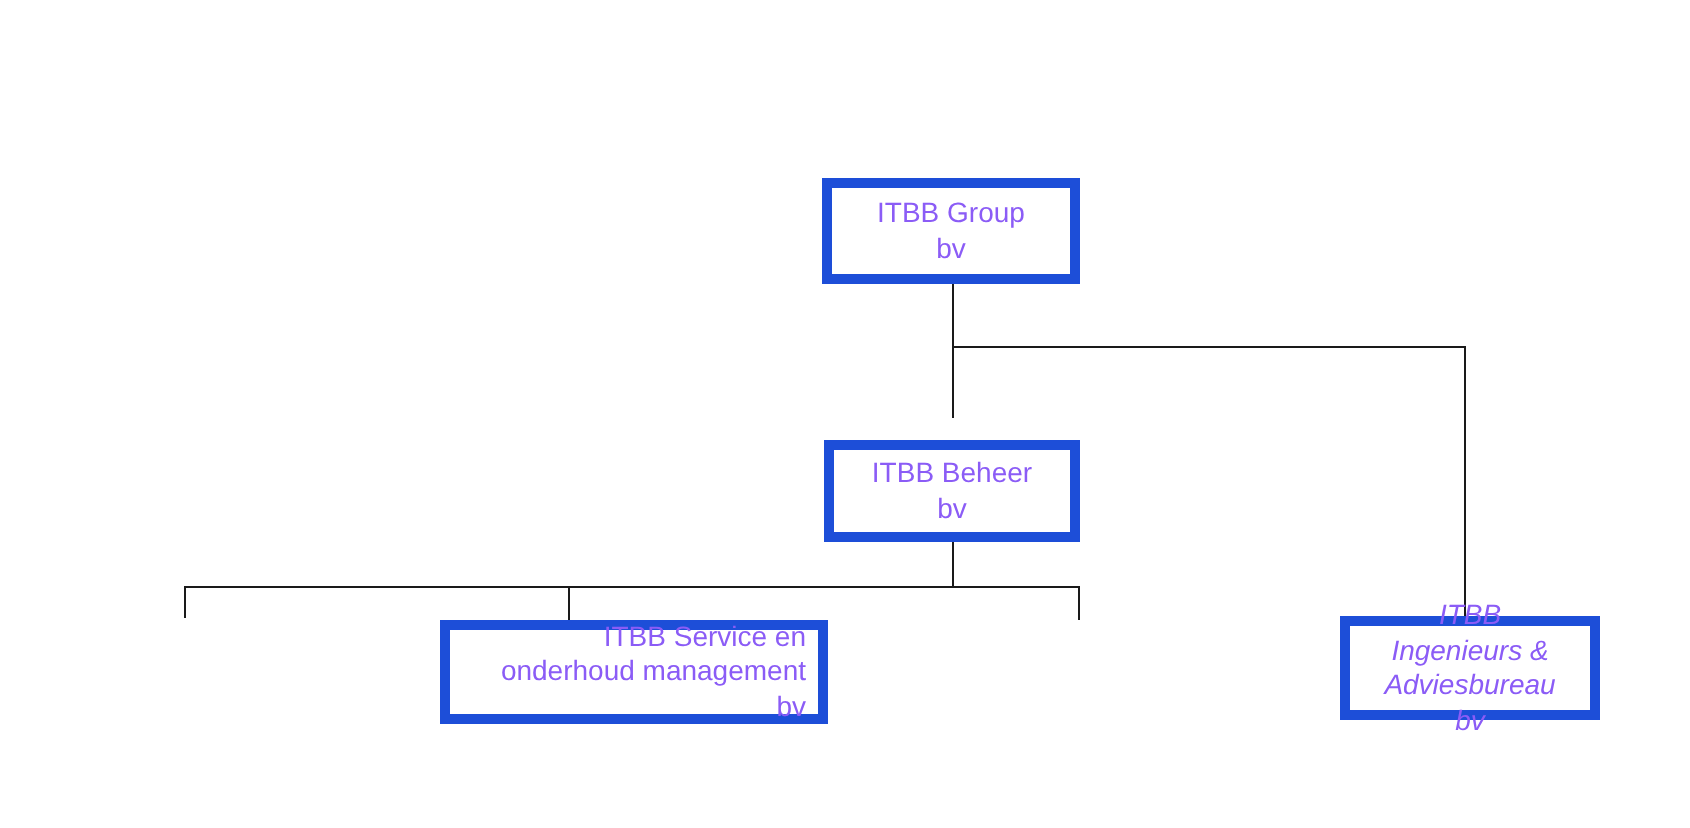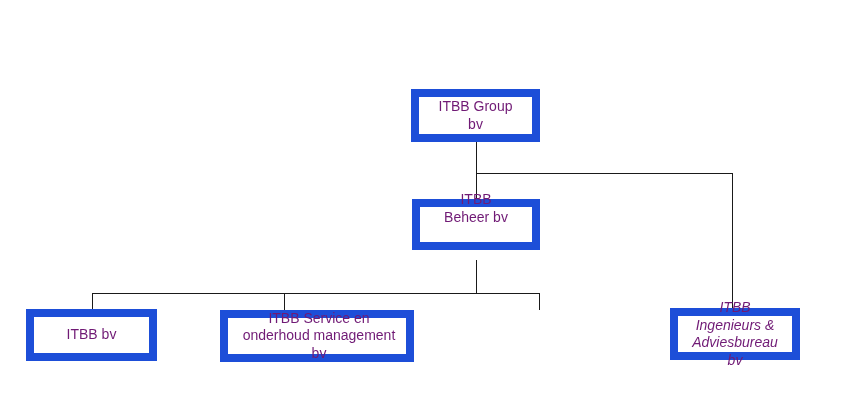--- a/index.html
+++ b/index.html
@@ -11,44 +11,44 @@
     position: relative;
     width: 845px;
     height: 414px;
     background: #ffffff;
     font-family: "Liberation Sans", sans-serif;
     overflow: hidden;
   }
   .node {
     position: absolute;
     box-sizing: border-box;
-    border: 8px solid #1d4ed8;
+    border: 5px solid #1d4ed8;
     background: #ffffff;
-    color: #701a75;
+    color: #8b5cf6;
     font-size: 14px;
     line-height: 1.25;
     display: flex;
     align-items: center;
     justify-content: center;
     text-align: center;
     padding: 16px;
   }
   .node.align-left {
     justify-content: flex-start;
-    text-align: center;
+    text-align: right;
     padding-left: 10px;
     padding-right: 6px;
   }
   .connector {
     position: absolute;
     background: #1a1a1a;
   }
   
   .node-group      { left: 411px; top:  89px; width: 129px; height: 53px; }
-  .node-beheer     { left: 412px; top: 199px; width: 128px; height: 51px; align-items: flex-end; }
+  .node-beheer     { left: 412px; top: 220px; width: 128px; height: 51px; }
   .node-itbb-bv    { left:  26px; top: 309px; width: 131px; height: 52px; }
   .node-service    { left: 220px; top: 310px; width: 194px; height: 52px; }
   .node-industrie  { left: 485px; top: 310px; width: 126px; height: 52px; }
   .node-ingenieurs { left: 670px; top: 308px; width: 130px; height: 52px; font-style: italic; }
   
   .c-group-down    { left: 476px; top: 142px; width: 1px;   height: 67px; }
   .c-top-horiz     { left: 476px; top: 173px; width: 257px; height: 1px;  }
   .c-right-down    { left: 732px; top: 173px; width: 1px;   height: 135px;}
   .c-beheer-down   { left: 476px; top: 260px; width: 1px;   height: 33px; }
   .c-bottom-horiz  { left:  92px; top: 293px; width: 448px; height: 1px;  }
@@ -71,23 +71,20 @@
   <div class="connector c-stub-right"></div>
 
   <div class="node node-group">
     <span>ITBB Group bv</span>
   </div>
 
   <div class="node node-beheer">
     <span>ITBB Beheer bv</span>
   </div>
 
-  <div class="node node-itbb-bv">
-    <span>ITBB bv</span>
-  </div>
 
   <div class="node node-service align-left">
     <span>ITBB Service en onderhoud management bv</span>
   </div>
 
 
   <div class="node node-ingenieurs">
     <span>ITBB Ingenieurs &amp; Adviesbureau bv</span>
   </div>
 

